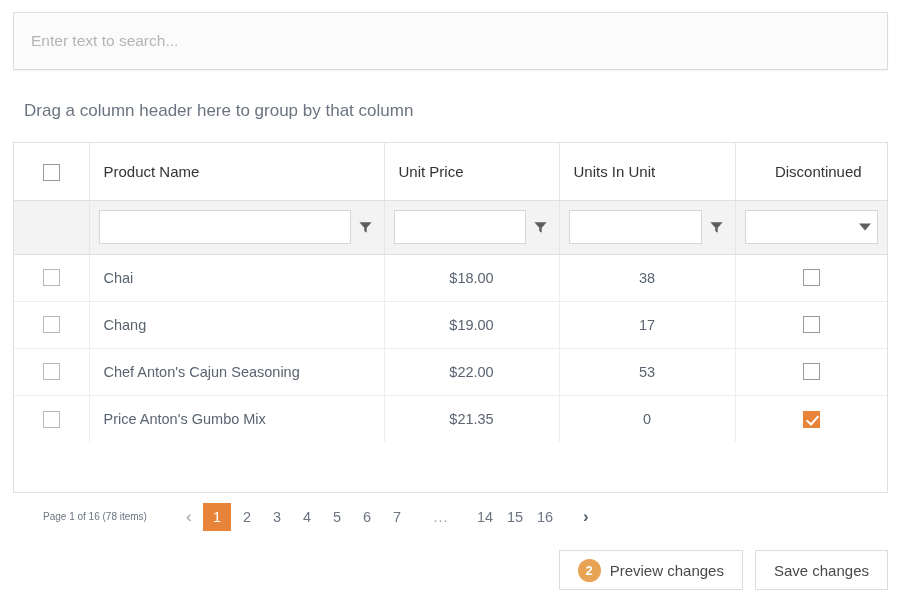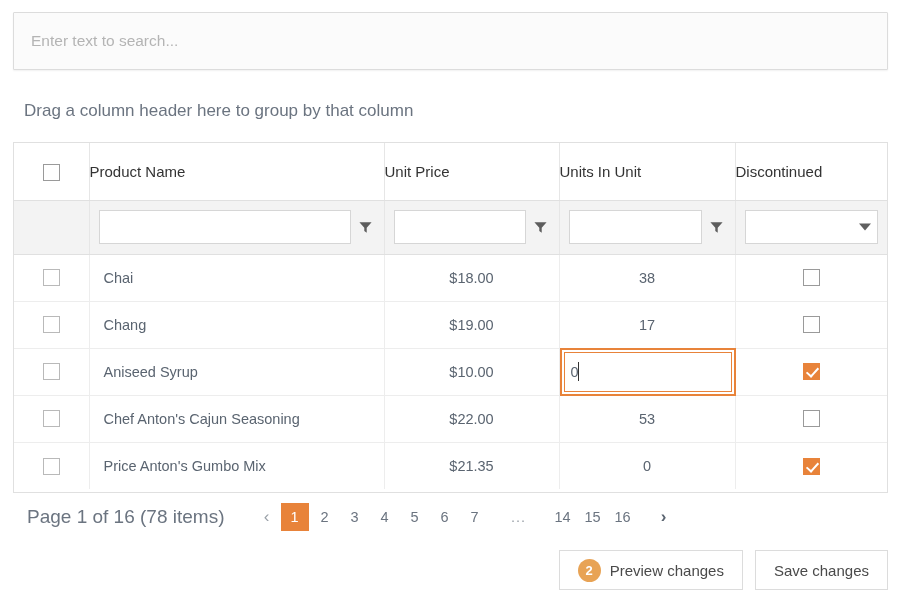--- a/index.html
+++ b/index.html
@@ -50,25 +50,25 @@
 
   thead th.hd {
     height: 57px;
     border-right: 1px solid #e6e6e6;
     border-bottom: 1px solid #e0e0e0;
     background: #ffffff;
     text-align: left;
     font-weight: normal;
     font-size: 15px;
     color: #333;
-    padding: 0 0 0 0;
+    padding: 0 0 0 14px;
     vertical-align: middle;
   }
   thead th.hd.cbcol { text-align: center; padding-left: 0; }
-  thead th.hd:last-child { border-right: none; }
+  thead th.hd:last-child { border-right: none; text-align: center; }
 
   tr.filterrow td {
     height: 54px;
     background: #f3f3f3;
     border-right: 1px solid #e6e6e6;
     border-bottom: 1px solid #e0e0e0;
     padding: 0 9px;
     vertical-align: middle;
   }
   tr.filterrow td:last-child { border-right: none; }
@@ -152,21 +152,21 @@
 
   
   .pager {
     position: absolute; left: 13px; top: 492px;
     width: 875px; height: 48px;
     border-top: 1px solid #e0e0e0;
     background: #fff;
     display: flex; align-items: center;
   }
   .pager-info {
-    margin-left: 14px; font-size: 19px; color: #6b7480;
+    margin-left: 30px; font-size: 10px; color: #6b7480;
   }
   .pager-nav { display: flex; align-items: center; margin-left: 29px; }
   .pg {
     min-width: 28px; height: 30px;
     display: inline-flex; align-items: center; justify-content: center;
     font-size: 14.5px; color: #6b7480;
     margin: 0 1px; cursor: pointer; user-select: none;
   }
   .pg.arrow { color: #9aa1a8; font-size: 17px; min-width: 24px; }
   .pg.arrow.next { color: #5a6470; font-weight: bold; }
@@ -282,34 +282,20 @@
           </tr>
           <tr>
             <td class="cell cbcell"><span class="cb light"></span></td>
             <td class="cell">Chang</td>
             <td class="cell numcell">$19.00</td>
             <td class="cell numcell">17</td>
             <td class="cell cbcell"><span class="cb"></span></td>
           </tr>
           <tr>
             <td class="cell cbcell"><span class="cb light"></span></td>
-            <td class="cell">Aniseed Syrup</td>
-            <td class="cell numcell">$10.00</td>
-            <td class="cell editcell">
-              <div class="edit-outer">
-                <div class="edit-inner">
-                  <span class="edit-val">0</span>
-                  <span class="caretbar"></span>
-                </div>
-              </div>
-            </td>
-            <td class="cell cbcell modified"><span class="cb checked"></span></td>
-          </tr>
-          <tr>
-            <td class="cell cbcell"><span class="cb light"></span></td>
             <td class="cell">Chef Anton's Cajun Seasoning</td>
             <td class="cell numcell">$22.00</td>
             <td class="cell numcell">53</td>
             <td class="cell cbcell"><span class="cb"></span></td>
           </tr>
           <tr>
             <td class="cell cbcell"><span class="cb light"></span></td>
             <td class="cell">Price Anton's Gumbo Mix</td>
             <td class="cell numcell">$21.35</td>
             <td class="cell numcell">0</td>

